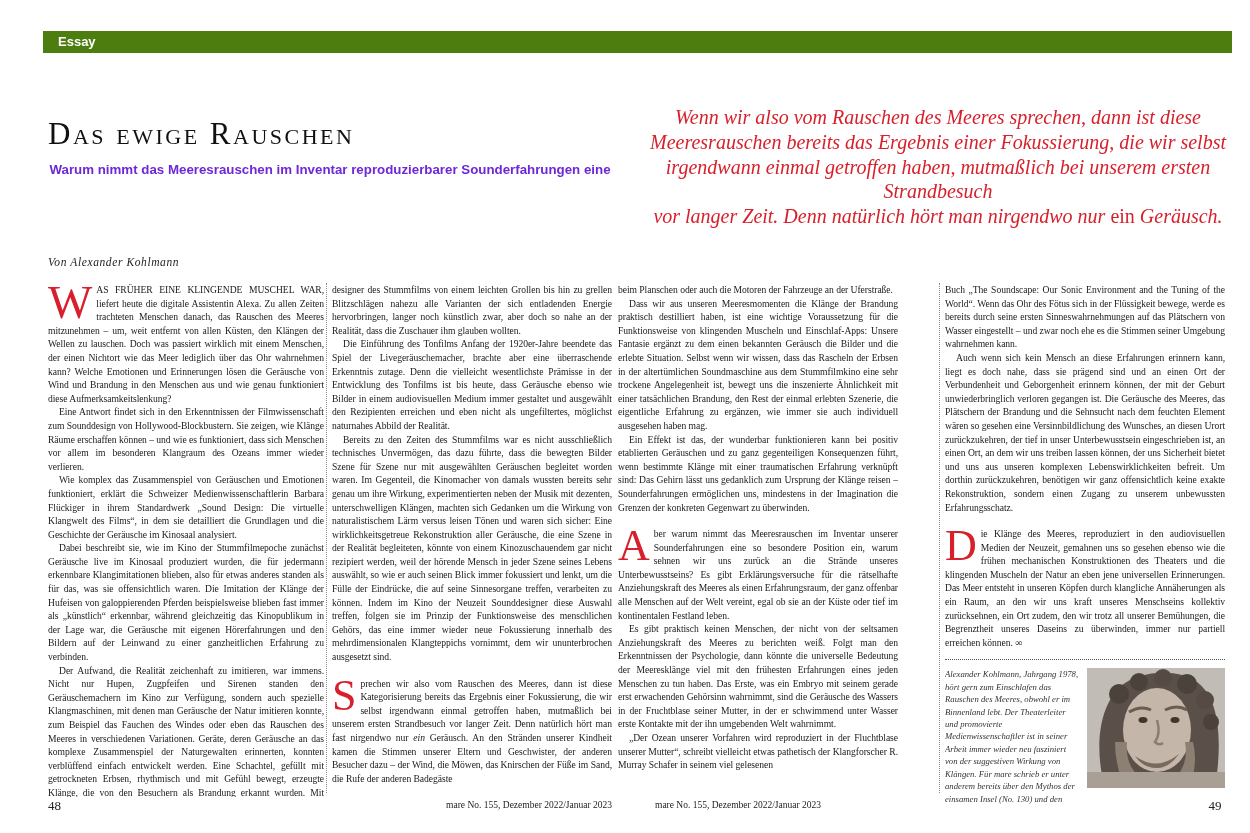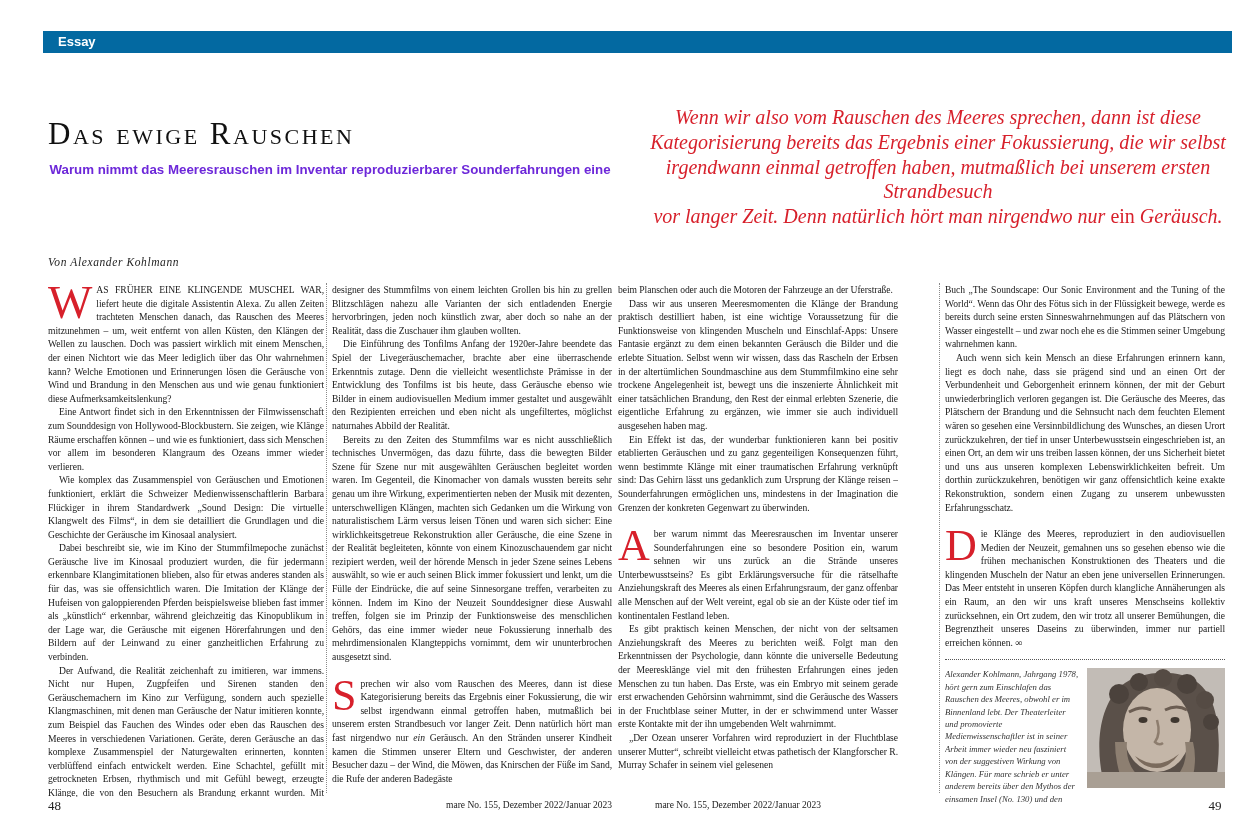--- a/index.html
+++ b/index.html
@@ -1,21 +1,21 @@
 <!DOCTYPE html>
 <html lang="de"><head>
 <meta charset="utf-8">
 <style>
   html,body{margin:0;padding:0;background:#ffffff;}
   body{width:1250px;height:833px;position:relative;overflow:hidden;
        font-family:"Liberation Serif",serif;color:#1a1a1a;}
   .abs{position:absolute;}
 
   
-  .redbar{left:43px;top:31px;width:1189px;height:22px;background:#0369a1;}
+  .redbar{left:43px;top:31px;width:1189px;height:22px;background:#4d7c0f;}
   .redbar .tag{color:#fff;font-family:"Liberation Sans",sans-serif;font-weight:bold;
        font-size:13px;line-height:22px;padding-left:15px;display:block;}
 
   
   .title{left:48px;top:116px;width:564px;text-align:left;
        font-variant:small-caps;font-size:31px;letter-spacing:2.5px;color:#111;}
   .subtitle{left:28px;top:160px;width:604px;text-align:center;color:#6d28d9;
        font-family:"Liberation Sans",sans-serif;font-weight:bold;
        font-size:13.3px;line-height:19px;}
 
@@ -70,40 +70,40 @@
   <span class="tag">Essay</span>
 </div>
 
 <h1 class="abs title" style="margin:0;font-weight:500;">Das ewige Rauschen</h1>
 <div class="abs subtitle">
   <div>Warum nimmt das Meeresrauschen im Inventar reproduzierbarer Sounderfahrungen eine</div>
 </div>
 
 <div class="abs pullquote">
   <div>Wenn wir also vom Rauschen des Meeres sprechen, dann ist diese</div>
-  <div>Kategorisierung bereits das Ergebnis einer Fokussierung, die wir selbst</div>
+  <div>Meeresrauschen bereits das Ergebnis einer Fokussierung, die wir selbst</div>
   <div>irgendwann einmal getroffen haben, mutmaßlich bei unserem ersten Strandbesuch</div>
   <div><span>vor langer Zeit. Denn natürlich hört man nirgendwo nur </span><span class="upright">ein</span><span> Geräusch.</span></div>
 </div>
 
 <div class="abs byline">Von Alexander Kohlmann</div>
 
 <div class="abs vdots vd1"></div>
 <div class="abs vdots vd2"></div>
 
 <div class="abs col c1">
   <p class="para"><span class="dropcap dc-w">W</span><span>AS FRÜHER EINE KLINGENDE MUSCHEL WAR, liefert heute die digitale Assistentin Alexa. Zu allen Zeiten trachteten Menschen danach, das Rauschen des Meeres mitzunehmen – um, weit entfernt von allen Küsten, den Klängen der Wellen zu lauschen. Doch was passiert wirklich mit einem Menschen, der einen Nichtort wie das Meer lediglich über das Ohr wahrnehmen kann? Welche Emotionen und Erinnerungen lösen die Geräusche von Wind und Brandung in den Menschen aus und wie genau funktioniert diese Aufmerksamkeitslenkung?</span></p>
   <p class="para indent"><span>Eine Antwort findet sich in den Erkenntnissen der Filmwissenschaft zum Sounddesign von Hollywood-Blockbustern. Sie zeigen, wie Klänge Räume erschaffen können – und wie es funktioniert, dass sich Menschen vor allem im besonderen Klangraum des Ozeans immer wieder verlieren.</span></p>
   <p class="para indent"><span>Wie komplex das Zusammenspiel von Geräuschen und Emotionen funktioniert, erklärt die Schweizer Medienwissenschaftlerin Barbara Flückiger in ihrem Standardwerk „Sound Design: Die virtuelle Klangwelt des Films“, in dem sie detailliert die Grundlagen und die Geschichte der Geräusche im Kinosaal analysiert.</span></p>
   <p class="para indent"><span>Dabei beschreibt sie, wie im Kino der Stummfilmepoche zunächst Geräusche live im Kinosaal produziert wurden, die für jedermann erkennbare Klangimitationen blieben, also für etwas anderes standen als für das, was sie offensichtlich waren. Die Imitation der Klänge der Hufeisen von galoppierenden Pferden beispielsweise blieben fast immer als „künstlich“ erkennbar, während gleichzeitig das Kinopublikum in der Lage war, die Geräusche mit eigenen Hörerfahrungen und den Bildern auf der Leinwand zu einer ganzheitlichen Erfahrung zu verbinden.</span></p>
   <p class="para indent"><span>Der Aufwand, die Realität zeichenhaft zu imitieren, war immens. Nicht nur Hupen, Zugpfeifen und Sirenen standen den Geräuschemachern im Kino zur Verfügung, sondern auch spezielle Klangmaschinen, mit denen man Geräusche der Natur imitieren konnte, zum Beispiel das Fauchen des Windes oder eben das Rauschen des Meeres in verschiedenen Variationen. Geräte, deren Geräusche an das komplexe Zusammenspiel der Naturgewalten erinnerten, konnten verblüffend einfach entwickelt werden. Eine Schachtel, gefüllt mit getrockneten Erbsen, rhythmisch und mit Gefühl bewegt, erzeugte Klänge, die von den Besuchern als Brandung erkannt wurden. Mit einem Donnerblech konnte der Sound-</span></p>
 </div>
 
 <div class="abs col c2">
-  <p class="para"><span>designer des Stummfilms von einem leichten Grollen bis hin zu grellen Blitzschlägen nahezu alle Varianten der sich entladenden Energie hervorbringen, jeden noch künstlich zwar, aber doch so nahe an der Realität, dass die Zuschauer ihm glauben wollten.</span></p>
+  <p class="para"><span>designer des Stummfilms von einem leichten Grollen bis hin zu grellen Blitzschlägen nahezu alle Varianten der sich entladenden Energie hervorbringen, langer noch künstlich zwar, aber doch so nahe an der Realität, dass die Zuschauer ihm glauben wollten.</span></p>
   <p class="para indent"><span>Die Einführung des Tonfilms Anfang der 1920er-Jahre beendete das Spiel der Livegeräuschemacher, brachte aber eine überraschende Erkenntnis zutage. Denn die vielleicht wesentlichste Prämisse in der Entwicklung des Tonfilms ist bis heute, dass Geräusche ebenso wie Bilder in einem audiovisuellen Medium immer gestaltet und ausgewählt den Rezipienten erreichen und eben nicht als ungefiltertes, möglichst naturnahes Abbild der Realität.</span></p>
   <p class="para indent"><span>Bereits zu den Zeiten des Stummfilms war es nicht ausschließlich technisches Unvermögen, das dazu führte, dass die bewegten Bilder Szene für Szene nur mit ausgewählten Geräuschen begleitet worden waren. Im Gegenteil, die Kinomacher von damals wussten bereits sehr genau um ihre Wirkung, experimentierten neben der Musik mit dezenten, unterschwelligen Klängen, machten sich Gedanken um die Wirkung von naturalistischem Lärm versus leisen Tönen und waren sich sicher: Eine wirklichkeitsgetreue Rekonstruktion aller Geräusche, die eine Szene in der Realität begleiteten, könnte von einem Kinozuschauendem gar nicht rezipiert werden, weil der hörende Mensch in jeder Szene seines Lebens auswählt, so wie er auch seinen Blick immer fokussiert und lenkt, um die Fülle der Eindrücke, die auf seine Sinnesorgane treffen, verarbeiten zu können. Indem im Kino der Neuzeit Sounddesigner diese Auswahl treffen, folgen sie im Prinzip der Funktionsweise des menschlichen Gehörs, das eine immer wieder neue Fokussierung innerhalb des mehrdimensionalen Klangteppichs vornimmt, dem wir ununterbrochen ausgesetzt sind.</span></p>
   <p class="para gap"><span class="dropcap">S</span><span>prechen wir also vom Rauschen des Meeres, dann ist diese Kategorisierung bereits das Ergebnis einer Fokussierung, die wir selbst irgendwann einmal getroffen haben, mutmaßlich bei unserem ersten Strandbesuch vor langer Zeit. Denn natürlich hört man fast nirgendwo nur </span><em>ein</em><span> Geräusch. An den Stränden unserer Kindheit kamen die Stimmen unserer Eltern und Geschwister, der anderen Besucher dazu – der Wind, die Möwen, das Knirschen der Füße im Sand, die Rufe der anderen Badegäste</span></p>
 </div>
 
 <div class="abs col c3">
   <p class="para"><span>beim Planschen oder auch die Motoren der Fahrzeuge an der Uferstraße.</span></p>
   <p class="para indent"><span>Dass wir aus unseren Meeresmomenten die Klänge der Brandung praktisch destilliert haben, ist eine wichtige Voraussetzung für die Funktionsweise von klingenden Muscheln und Einschlaf-Apps: Unsere Fantasie ergänzt zu dem einen bekannten Geräusch die Bilder und die erlebte Situation. Selbst wenn wir wissen, dass das Rascheln der Erbsen in der altertümlichen Soundmaschine aus dem Stummfilmkino eine sehr trockene Angelegenheit ist, bewegt uns die inszenierte Ähnlichkeit mit einer tatsächlichen Brandung, den Rest der einmal erlebten Szenerie, die eigentliche Erfahrung zu ergänzen, wie immer sie auch individuell ausgesehen haben mag.</span></p>
   <p class="para indent"><span>Ein Effekt ist das, der wunderbar funktionieren kann bei positiv etablierten Geräuschen und zu ganz gegenteiligen Konsequenzen führt, wenn bestimmte Klänge mit einer traumatischen Erfahrung verknüpft sind: Das Gehirn lässt uns gedanklich zum Ursprung der Klänge reisen – Sounderfahrungen ermöglichen uns, mindestens in der Imagination die Grenzen der konkreten Gegenwart zu überwinden.</span></p>
   <p class="para gap"><span class="dropcap">A</span><span>ber warum nimmt das Meeresrauschen im Inventar unserer Sounderfahrungen eine so besondere Position ein, warum sehnen wir uns zurück an die Strände unseres Unterbewusstseins? Es gibt Erklärungsversuche für die rätselhafte Anziehungskraft des Meeres als einen Erfahrungsraum, der ganz offenbar alle Menschen auf der Welt vereint, egal ob sie an der Küste oder tief im kontinentalen Festland leben.</span></p>

